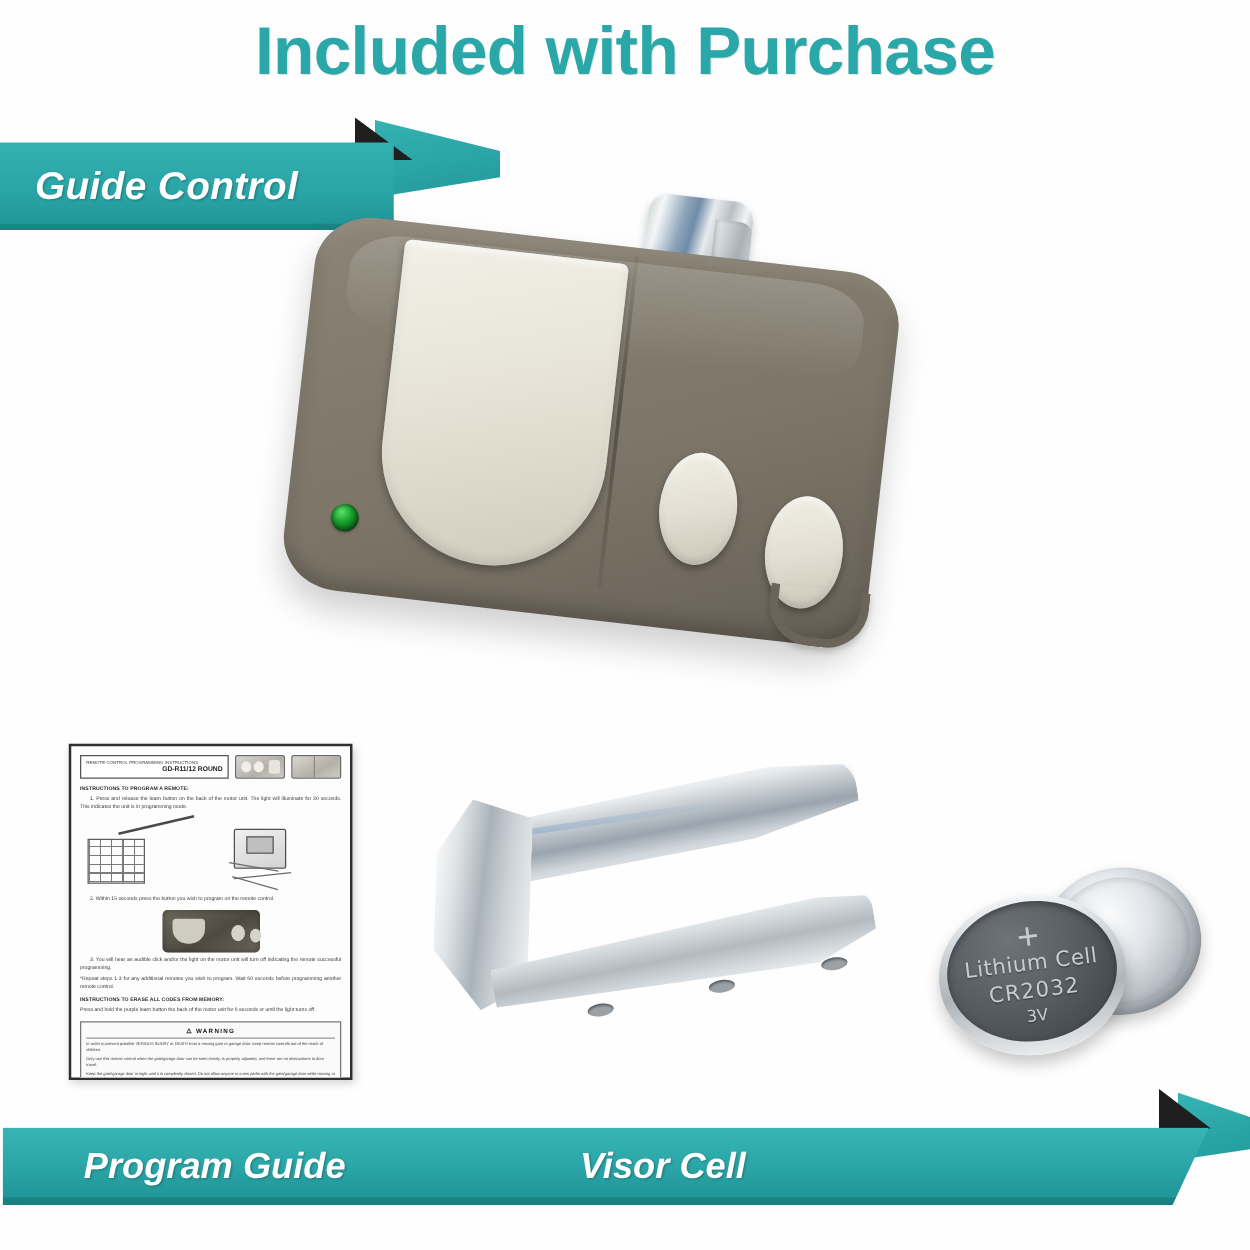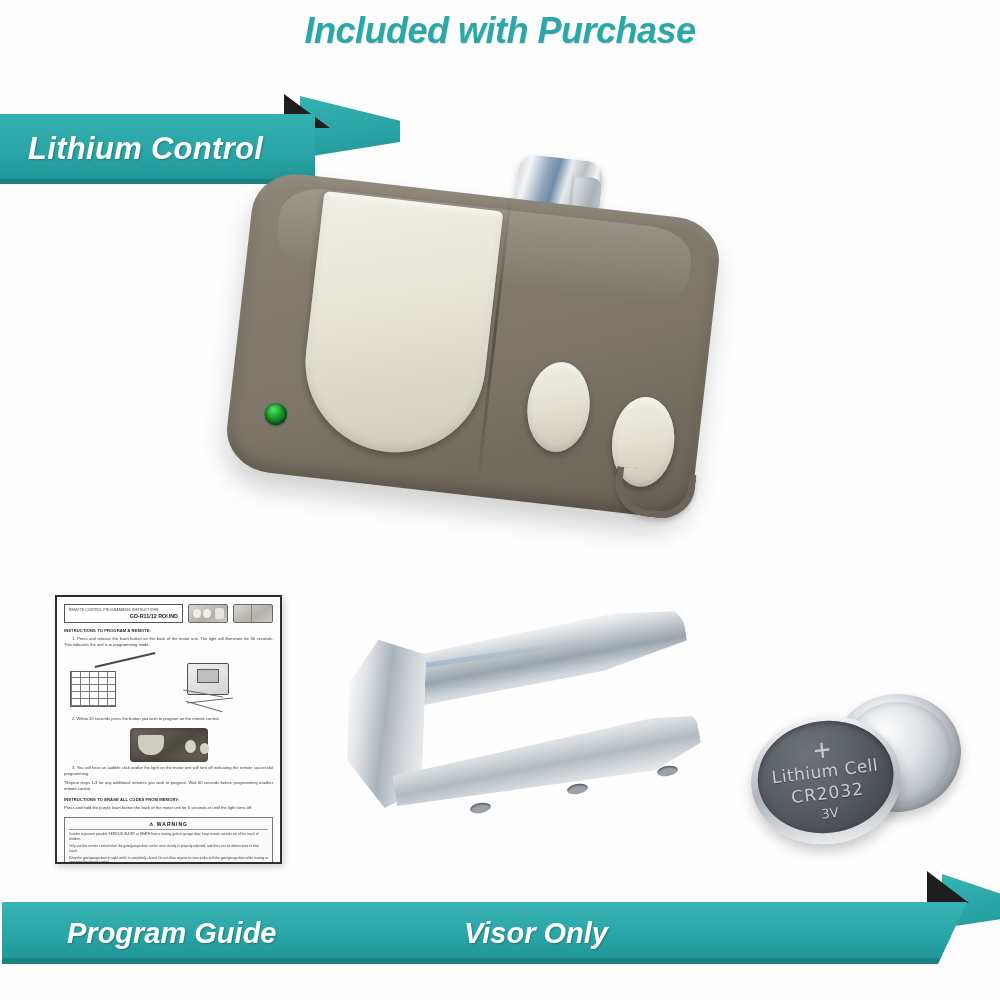--- a/index.html
+++ b/index.html
@@ -9,23 +9,22 @@
     font-family:"Liberation Sans", sans-serif;
     overflow:hidden;
     position:relative;
   }
   #stage{position:absolute;left:0;top:0;width:1000px;height:1000px;overflow:hidden;background:#fefefe;}
 
   
   .title{
     position:absolute;left:0;top:10px;width:1000px;
     text-align:center;
-    font-size:36px;
+    font-size:54px;
     font-weight:bold;
-    font-style:italic;
     letter-spacing:-0.5px;
     color:#2aa7a8;
     text-shadow:1px 1px 0 rgba(0,0,0,0.10);
     white-space:nowrap;
   }
 
   
   .ribbon-top{position:absolute;left:0;top:88px;width:400px;height:100px;}
   .ribbon-top .tail{
     position:absolute;left:300px;top:8px;width:100px;height:62px;
@@ -311,21 +310,21 @@
 <body>
 
 <div id="stage">
 
   <div class="title">Included with Purchase</div>
 
   <div class="ribbon-top">
     <div class="tail"></div>
     <div class="fold"></div>
     <div class="body"></div>
-    <div class="label">Lithium Control</div>
+    <div class="label">Guide Control</div>
   </div>
 
   <div class="remote-wrap">
     <div class="clip-top">
       <div class="band"></div>
       <div class="inner"></div>
     </div>
     <div class="remote">
       <div class="remote-body"></div>
       <div class="btn-big"></div>
@@ -403,16 +402,16 @@
         <div class="batt-txt batt-t3">3V</div>
       </div>
     </div>
   </div>
 
   <div class="ribbon-bot">
     <div class="tail"></div>
     <div class="fold"></div>
     <div class="body"></div>
     <div class="label lbl-guide">Program Guide</div>
-    <div class="label lbl-visor">Visor Only</div>
+    <div class="label lbl-visor">Visor Cell</div>
   </div>
 
 </div>
 
 </body></html>

